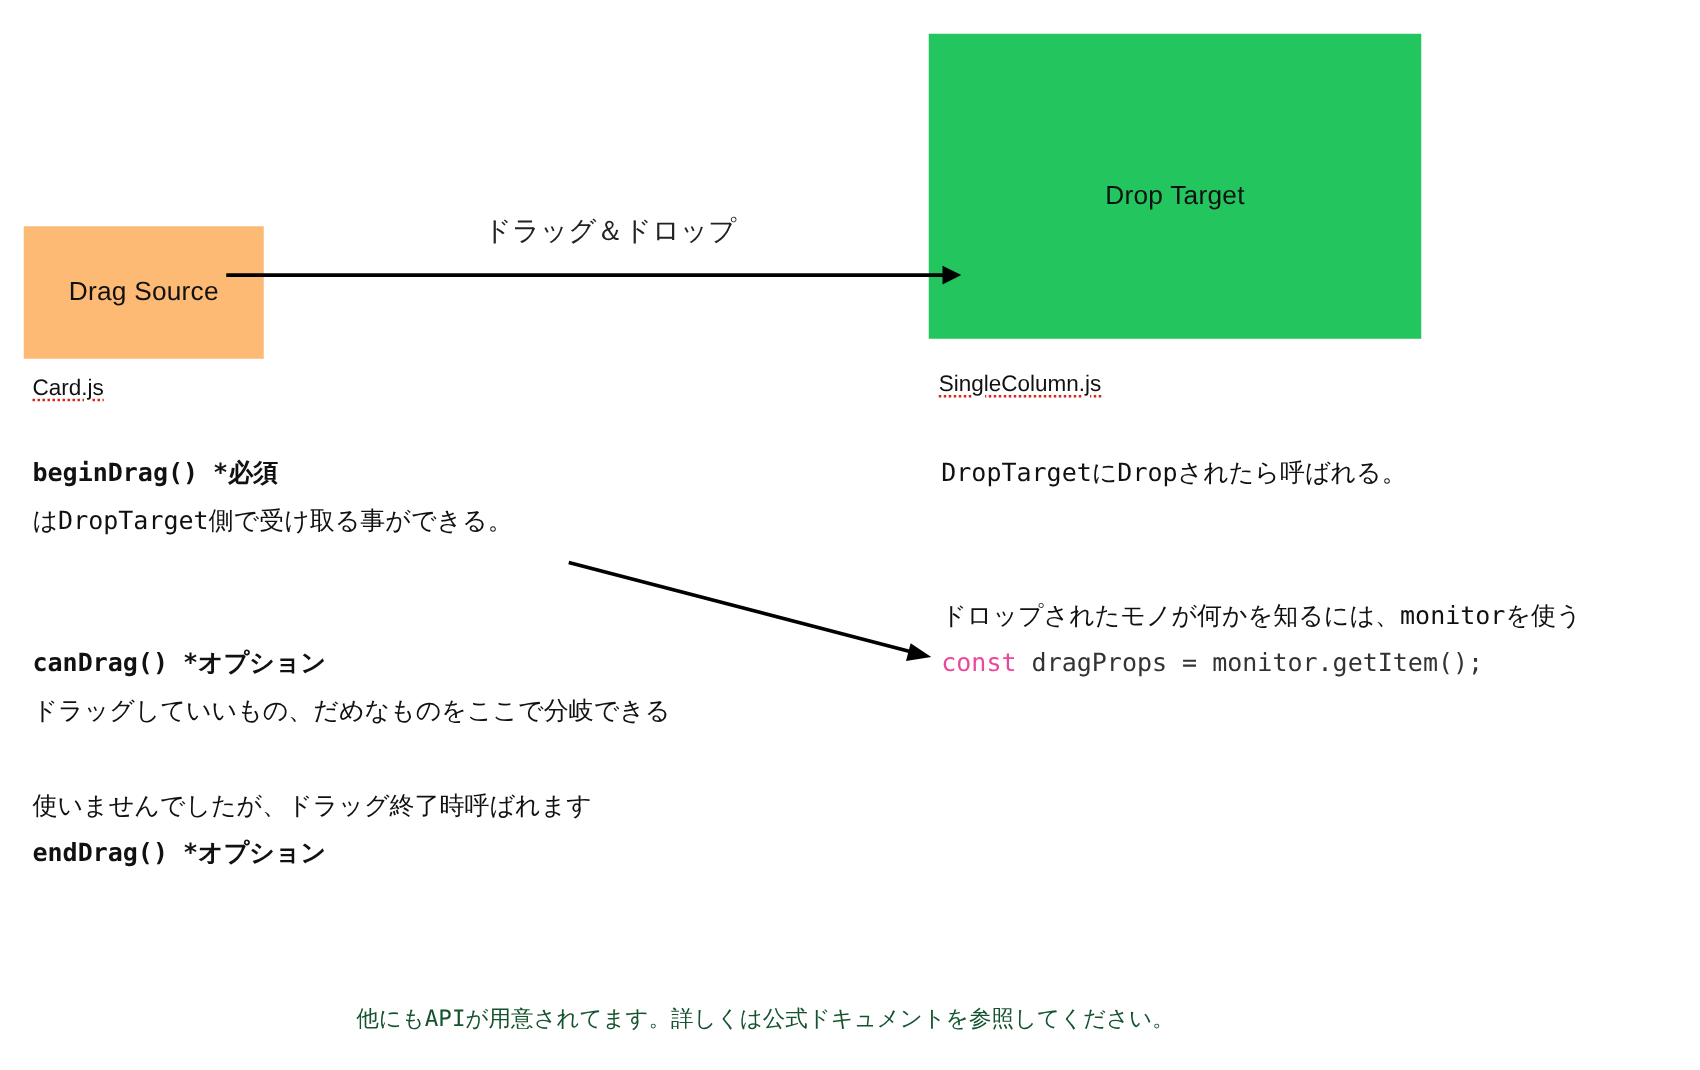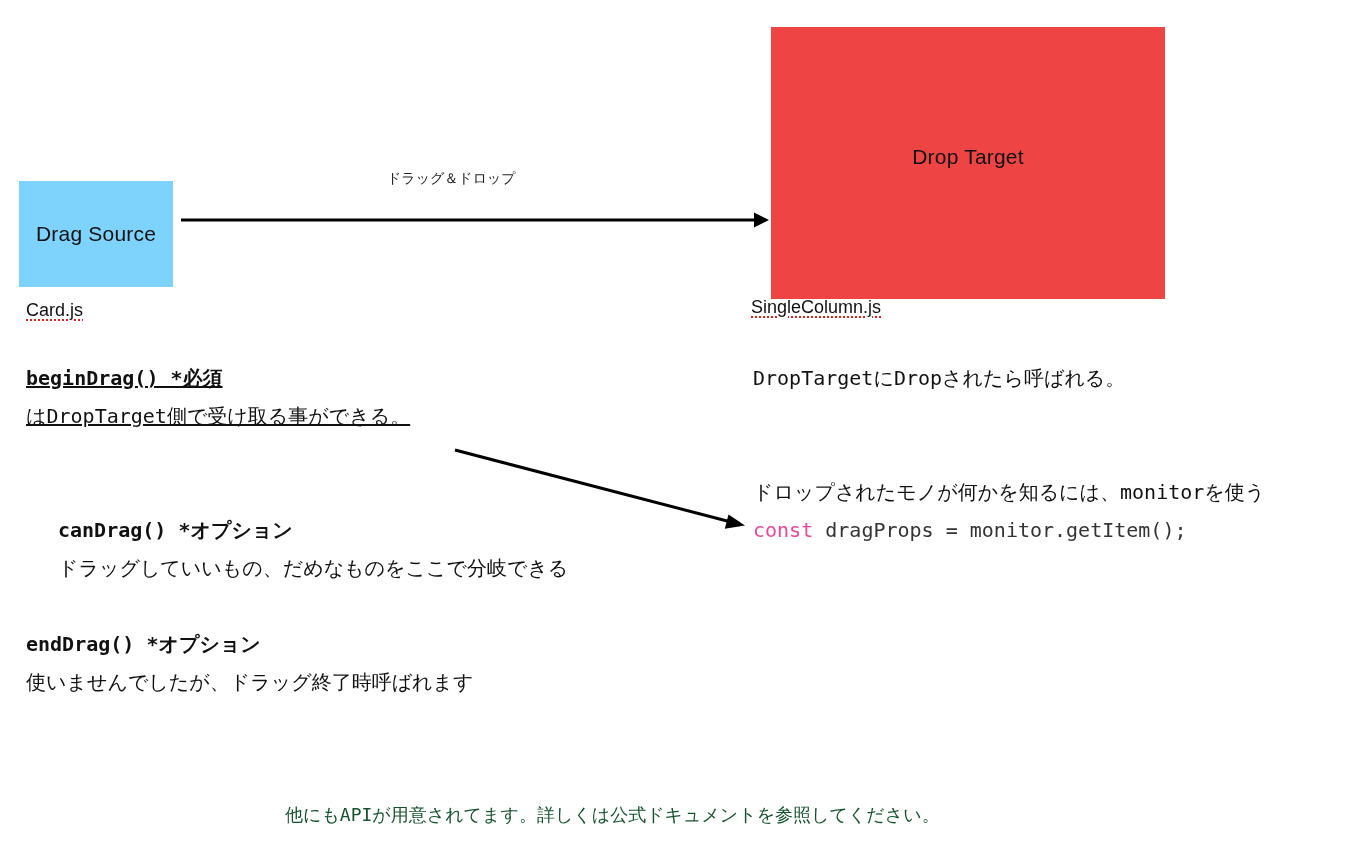--- a/index.html
+++ b/index.html
@@ -21,45 +21,44 @@
       display: flex;
       align-items: center;
       justify-content: center;
       font-family: "Liberation Sans", "DejaVu Sans", sans-serif;
       font-size: 21px;
       font-weight: 500;
       color: #111111;
       letter-spacing: 0.2px;
     }
     #drag-source {
-      left: 19px; top: 181px; width: 154px; height: 106px;
-      background: #7dd3fc;
+      left: 19px; top: 181px; width: 192px; height: 106px;
+      background: #fdba74;
     }
     #drop-target {
-      left: 743px; top: 27px; width: 394px; height: 272px;
-      background: #ef4444;
+      left: 743px; top: 27px; width: 394px; height: 244px;
+      background: #22c55e;
       align-items: flex-start;
-      margin-left: 28px;
     }
     #drop-target .box-label {
       margin-top: 118px;
     }
 
     .file-label {
       font-family: "Liberation Sans", "DejaVu Sans", sans-serif;
       font-size: 18px;
       color: #111111;
       text-decoration: underline dotted #e0201c;
       text-decoration-thickness: 2px;
       text-underline-offset: 3px;
     }
 
     .arrow-label {
       font-family: "DejaVu Sans", sans-serif;
-      font-size: 14px;
+      font-size: 22px;
       color: #222222;
     }
 
     .mono {
       font-family: "DejaVu Sans Mono", monospace;
       font-size: 20px;
       line-height: 38px;
       white-space: nowrap;
       color: #111111;
     }
@@ -106,35 +105,35 @@
   <g>
     <line x1="181" y1="220" x2="756" y2="220" stroke="#000" stroke-width="3"></line>
     <polygon points="769,220 754,212.5 754,227.5" fill="#000"></polygon>
   </g>
   <g>
     <line x1="455" y1="450" x2="731" y2="522" stroke="#000" stroke-width="3"></line>
     <polygon points="745,525.5 728.5,514.5 724.8,528.8" fill="#000"></polygon>
   </g>
 </svg>
 
-<div class="abs" style="left:26px; top:359px;text-decoration:underline;">
+<div class="abs" style="left:26px; top:359px;">
   <div>
     <div class="mono bold">beginDrag() *必須</div>
     <div class="mono">はDropTarget側で受け取る事ができる。</div>
   </div>
 </div>
 
-<div class="abs" style="left:26px; top:511px;margin-left:32px;">
+<div class="abs" style="left:26px; top:511px;">
   <div class="mono bold">canDrag() *オプション</div>
   <div class="mono">ドラッグしていいもの、だめなものをここで分岐できる</div>
 </div>
 
 <div class="abs" style="left:26px; top:625px;">
+  <div class="mono">使いませんでしたが、ドラッグ終了時呼ばれます</div>
   <div class="mono bold">endDrag() *オプション</div>
-  <div class="mono">使いませんでしたが、ドラッグ終了時呼ばれます</div>
 </div>
 
 <div class="abs" style="left:753px; top:359px;">
   <div class="mono">DropTargetにDropされたら呼ばれる。</div>
 </div>
 
 <div class="abs" style="left:753px; top:473px;">
   <div class="mono">ドロップされたモノが何かを知るには、monitorを使う</div>
   <div class="code-line" style="line-height:38px;"><span class="code-kw">const</span><span style="white-space:pre;"> dragProps = monitor.getItem();</span></div>
 </div>

